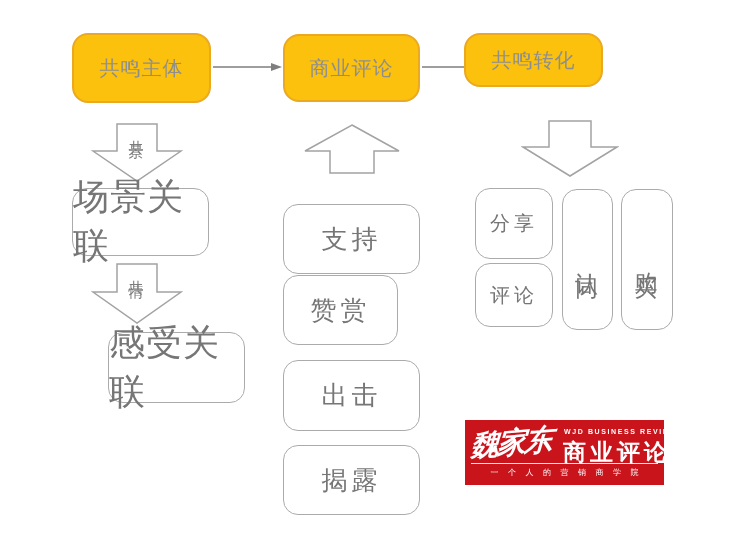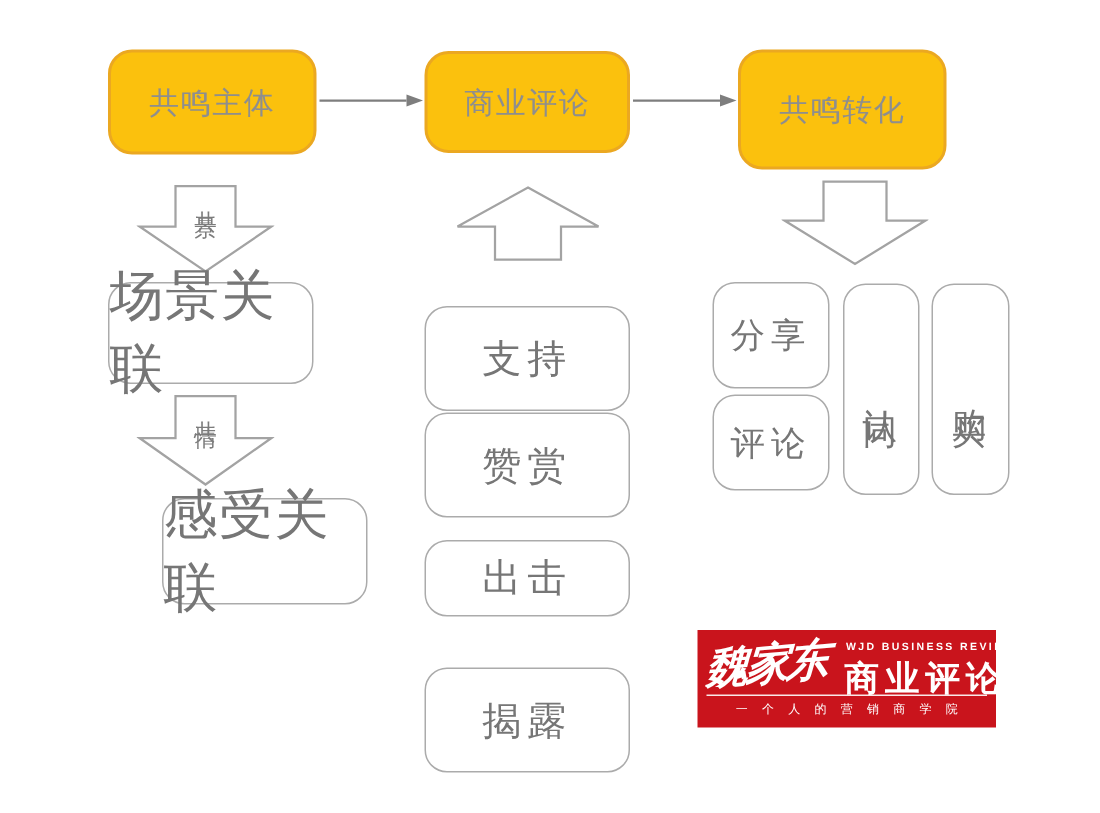--- a/index.html
+++ b/index.html
@@ -19,21 +19,21 @@
     color:var(--yellow-text); font-size:20px; letter-spacing:1px; box-sizing:border-box;
   }
   .wbox{
     position:absolute; background:#fff;
     border:1.5px solid var(--box-border); border-radius:15px;
     display:flex; align-items:center; justify-content:center;
     color:var(--box-text); box-sizing:border-box;
   }
   .wbox.big{font-size:36px; letter-spacing:1px;}
   .wbox.mid{font-size:26px; letter-spacing:4px;}
-  .wbox.small{font-size:23px; letter-spacing:4px;}
+  .wbox.small{font-size:20px; letter-spacing:4px;}
   .wbox.tall{font-size:23px;}
   .vtext{writing-mode:vertical-rl; text-orientation:upright; letter-spacing:6px;}
   .blockarrow{position:absolute;}
   .blockarrow polygon{fill:#fff; stroke:var(--arrow-outline); stroke-width:1.5; stroke-linejoin:miter;}
   .connector{position:absolute;}
   .connector line{stroke:var(--connector); stroke-width:1.5;}
   .connector polygon{fill:var(--connector);}
   .arrow-label{
     position:absolute; writing-mode:vertical-rl; text-orientation:upright;
     font-size:15px; line-height:1; letter-spacing:4px; color:#7C7C7C;
@@ -80,21 +80,21 @@
 
   <div class="ybox" style="left:283px; top:34px; width:137px; height:68px;">
     <span>商业评论</span>
   </div>
 
   <svg class="connector" style="left:421px; top:60px;" width="72" height="14" viewBox="0 0 72 14">
     <line x1="1" y1="7" x2="59" y2="7"></line>
     <polygon points="59,3 70,7 59,11"></polygon>
   </svg>
 
-  <div class="ybox" style="left:492px; top:33px; width:139px; height:80px;">
+  <div class="ybox" style="left:464px; top:33px; width:139px; height:54px;">
     <span>共鸣转化</span>
   </div>
 
   <svg class="blockarrow" style="left:91px; top:123px;" width="92" height="60" viewBox="0 0 92 60">
     <polygon points="26,1 66,1 66,28 90,28 46,58 2,28 26,28"></polygon>
   </svg>
   <div class="arrow-label" style="left:129px; top:128px;">共景</div>
 
   <div class="wbox big" style="left:72px; top:188px; width:137px; height:68px;">
     <span>场景关联</span>
@@ -109,24 +109,24 @@
     <span>感受关联</span>
   </div>
 
   <svg class="blockarrow" style="left:303px; top:123px;" width="98" height="52" viewBox="0 0 98 52">
     <polygon points="49,2 96,28 71,28 71,50 27,50 27,28 2,28"></polygon>
   </svg>
 
   <div class="wbox mid" style="left:283px; top:188px; width:137px; height:70px;margin-top:16px;">
     <span>支持</span>
   </div>
-  <div class="wbox mid" style="left:283px; top:275px; width:137px; height:70px;">
+  <div class="wbox mid" style="left:283px; top:275px; width:115px; height:70px;">
     <span>赞赏</span>
   </div>
-  <div class="wbox mid" style="left:283px; top:360px; width:137px; height:51px;">
+  <div class="wbox mid" style="left:283px; top:360px; width:137px; height:71px;">
     <span>出击</span>
   </div>
   <div class="wbox mid" style="left:283px; top:445px; width:137px; height:70px;">
     <span>揭露</span>
   </div>
 
   <svg class="blockarrow" style="left:521px; top:120px;" width="98" height="58" viewBox="0 0 98 58">
     <polygon points="28,1 70,1 70,27 96,27 49,56 2,27 28,27"></polygon>
   </svg>
 

